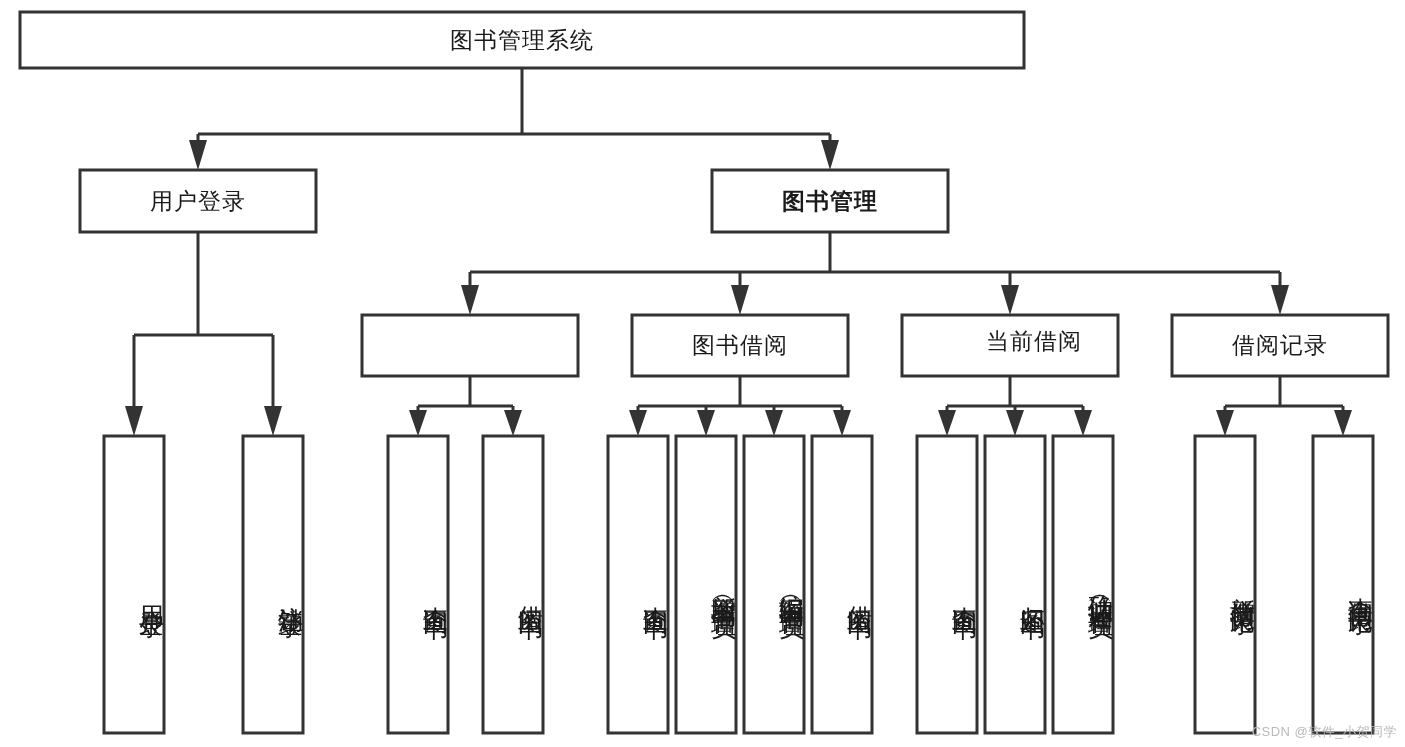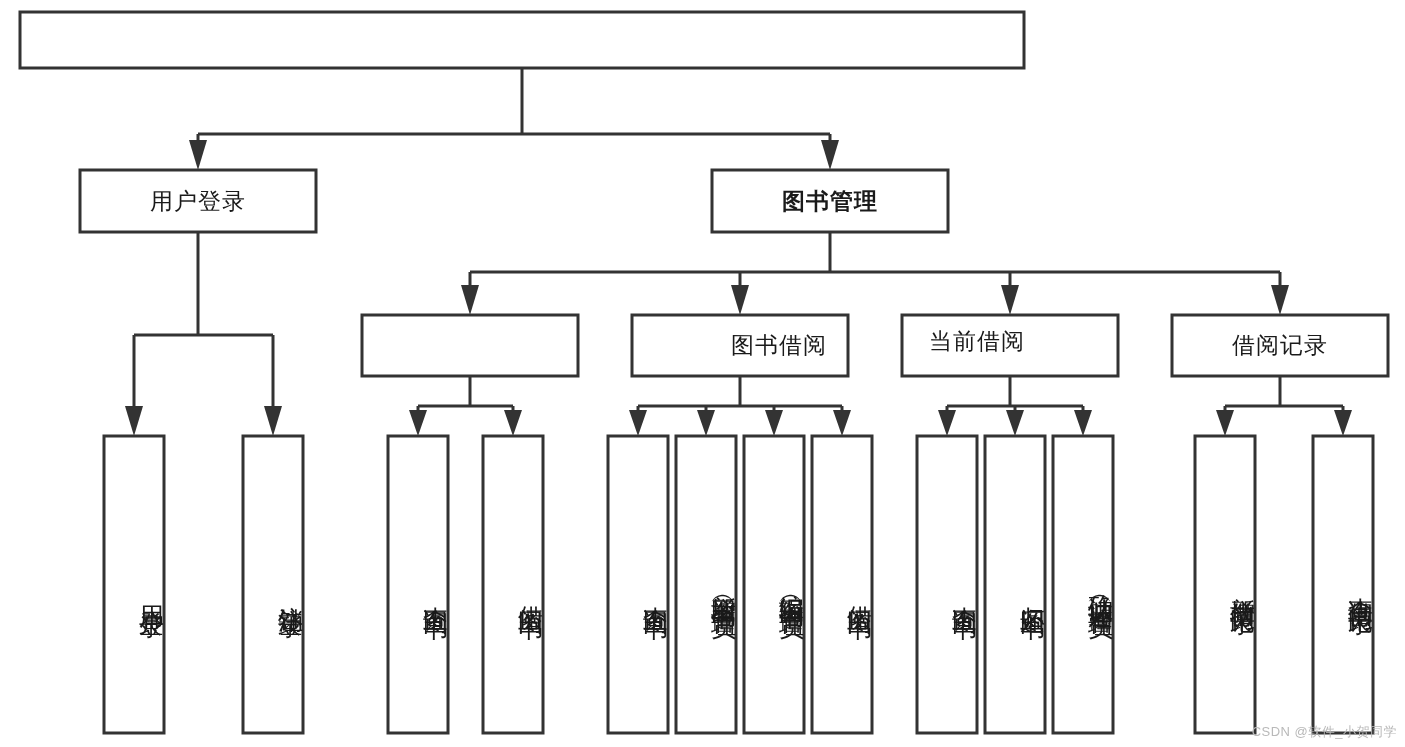--- a/index.html
+++ b/index.html
@@ -175,26 +175,27 @@
     <rect class="node-rect" x="676" y="436" width="60" height="297"></rect>
     <rect class="node-rect" x="744" y="436" width="60" height="297"></rect>
     <rect class="node-rect" x="812" y="436" width="60" height="297"></rect>
     <rect class="node-rect" x="917" y="436" width="60" height="297"></rect>
     <rect class="node-rect" x="985" y="436" width="60" height="297"></rect>
     <rect class="node-rect" x="1053" y="436" width="60" height="297"></rect>
     <rect class="node-rect" x="1195" y="436" width="60" height="297"></rect>
     <rect class="node-rect" x="1313" y="436" width="60" height="297"></rect>
   </svg>
 
+  <div class="node-label horizontal" style="left:20px; top:12px; width:1004px; height:56px;">图书管理系统</div>
 
   <div class="node-label horizontal" style="left:80px; top:170px; width:236px; height:62px;">用户登录</div>
   <div class="node-label horizontal" style="left:712px; top:170px; width:236px; height:62px;font-weight:bold;">图书管理</div>
 
-  <div class="node-label horizontal" style="left:632px; top:315px; width:216px; height:61px;padding-left:39px;">图书借阅</div>
-  <div class="node-label horizontal" style="left:869px; top:315px; width:216px; height:52px;">当前借阅</div>
+  <div class="node-label horizontal" style="left:632px; top:315px; width:216px; height:61px;">图书借阅</div>
+  <div class="node-label horizontal" style="left:926px; top:315px; width:216px; height:52px;">当前借阅</div>
   <div class="node-label horizontal" style="left:1172px; top:315px; width:216px; height:61px;">借阅记录</div>
 
   <div class="node-label vertical" style="left:104px; top:470px; width:60px; height:240px;">用户登录</div>
   <div class="node-label vertical" style="left:243px; top:470px; width:60px; height:240px;">注销登录</div>
   <div class="node-label vertical" style="left:388px; top:470px; width:60px; height:240px;">查询图书</div>
   <div class="node-label vertical" style="left:483px; top:470px; width:60px; height:240px;">借阅图书</div>
   <div class="node-label vertical" style="left:608px; top:470px; width:60px; height:240px;">查询图书</div>
   <div class="node-label vertical" style="left:676px; top:442px; width:60px; height:288px;">新增图书（管理员）</div>
   <div class="node-label vertical" style="left:744px; top:442px; width:60px; height:288px;">编辑图书（管理员）</div>
   <div class="node-label vertical" style="left:812px; top:470px; width:60px; height:240px;">借阅图书</div>

